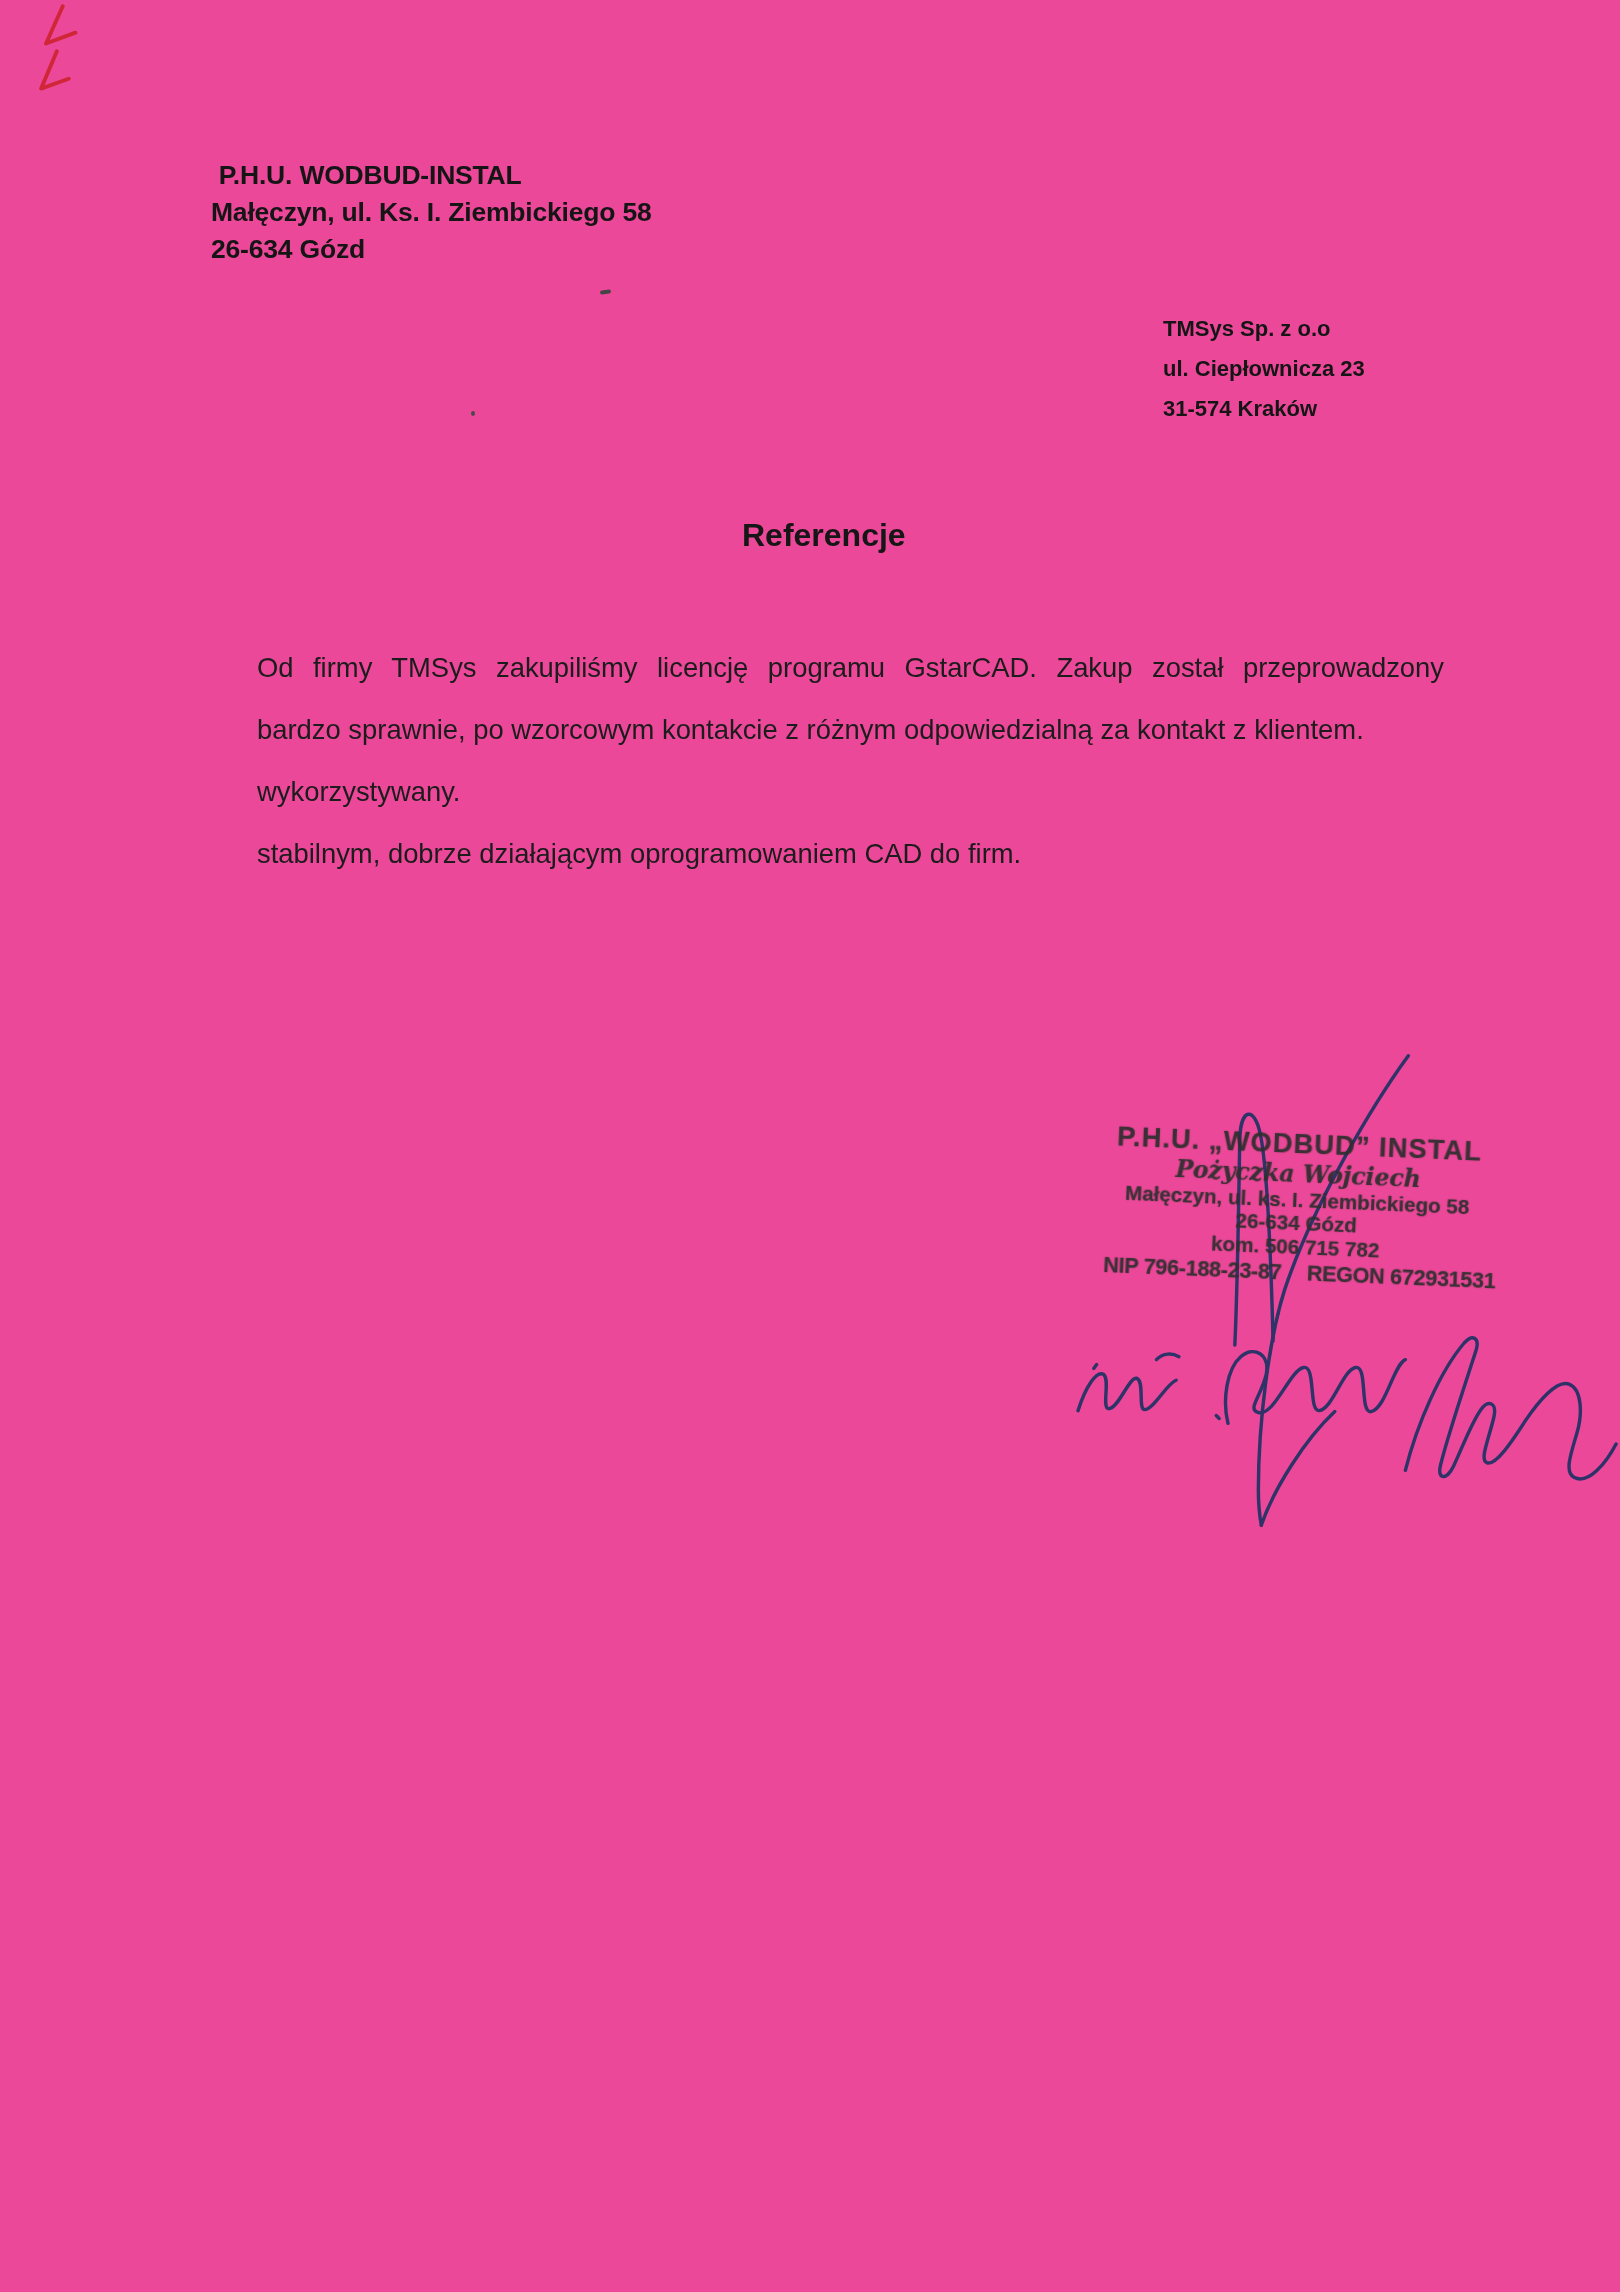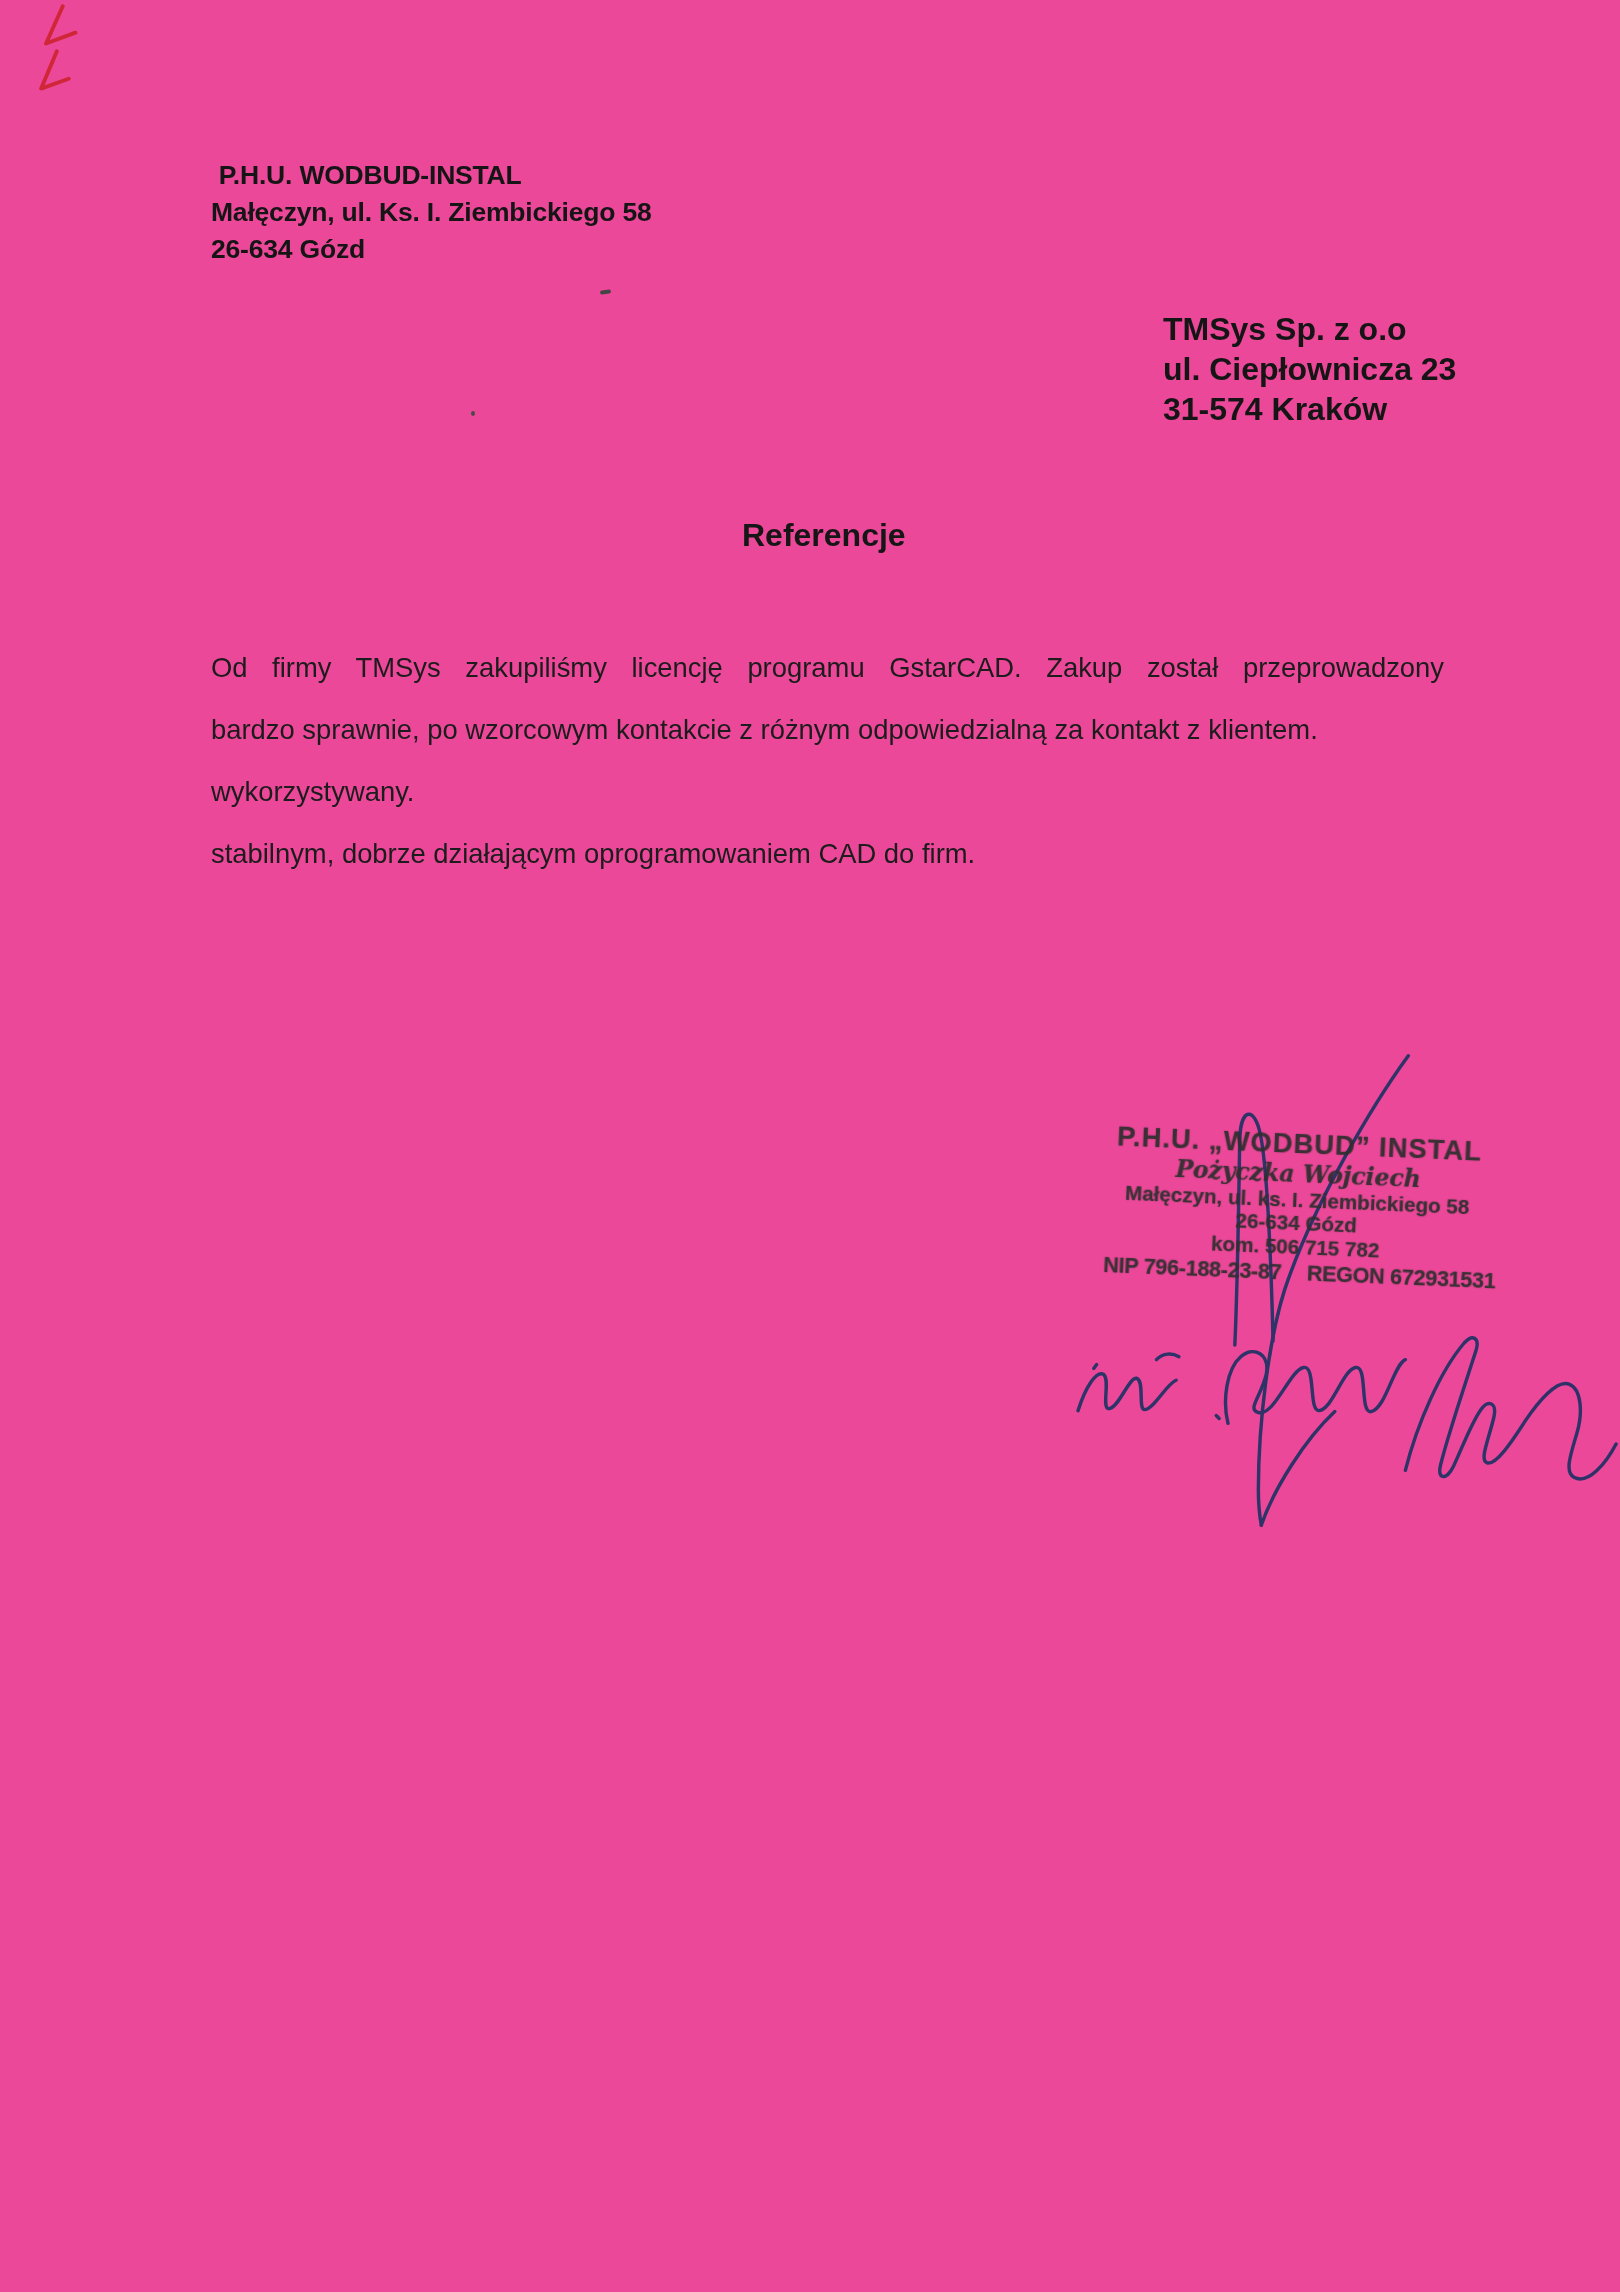--- a/index.html
+++ b/index.html
@@ -15,34 +15,34 @@
   
   .sender{
     position:absolute;left:211px;top:157px;
     font-size:26.5px;font-weight:bold;line-height:37px;color:#151515;
     letter-spacing:-0.2px;white-space:nowrap;
   }
   .sender .l1{padding-left:7.8px;}
   
   .recipient{
     position:absolute;left:1163px;top:309px;
-    font-size:32px;font-weight:bold;line-height:40px;color:#151515;
+    font-size:22px;font-weight:bold;line-height:40px;color:#151515;
     white-space:nowrap;
   }
   
   .title{
     position:absolute;left:742px;top:514px;
     font-size:32px;font-weight:bold;line-height:43px;color:#161616;
   }
   
   .body-text{
     position:absolute;left:211px;top:637px;width:1233px;
     font-size:27.4px;line-height:62px;color:#1c1c1c;
   }
-  .body-text .line{height:62px;}
+  .body-text .line{height:62px;margin-left:46px;}
   .body-text .just{text-align:justify;text-align-last:justify;}
   .body-text .plain{white-space:nowrap;}
   
   .stamp{
     position:absolute;left:1106px;top:1125px;width:382px;
     transform:rotate(2.4deg);transform-origin:center center;
     color:#2f2f2f;text-align:center;
     text-shadow:0 0 1.5px rgba(47,47,47,.6);
     filter:blur(0.2px);
     opacity:.93;

